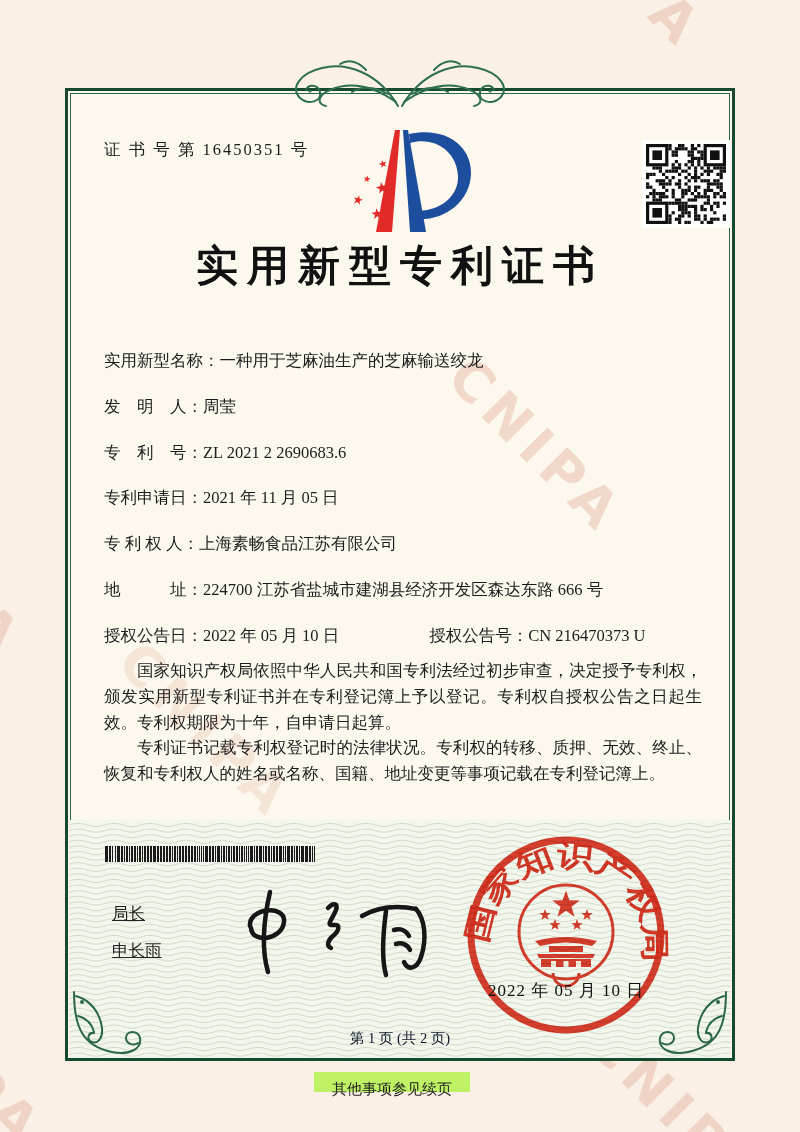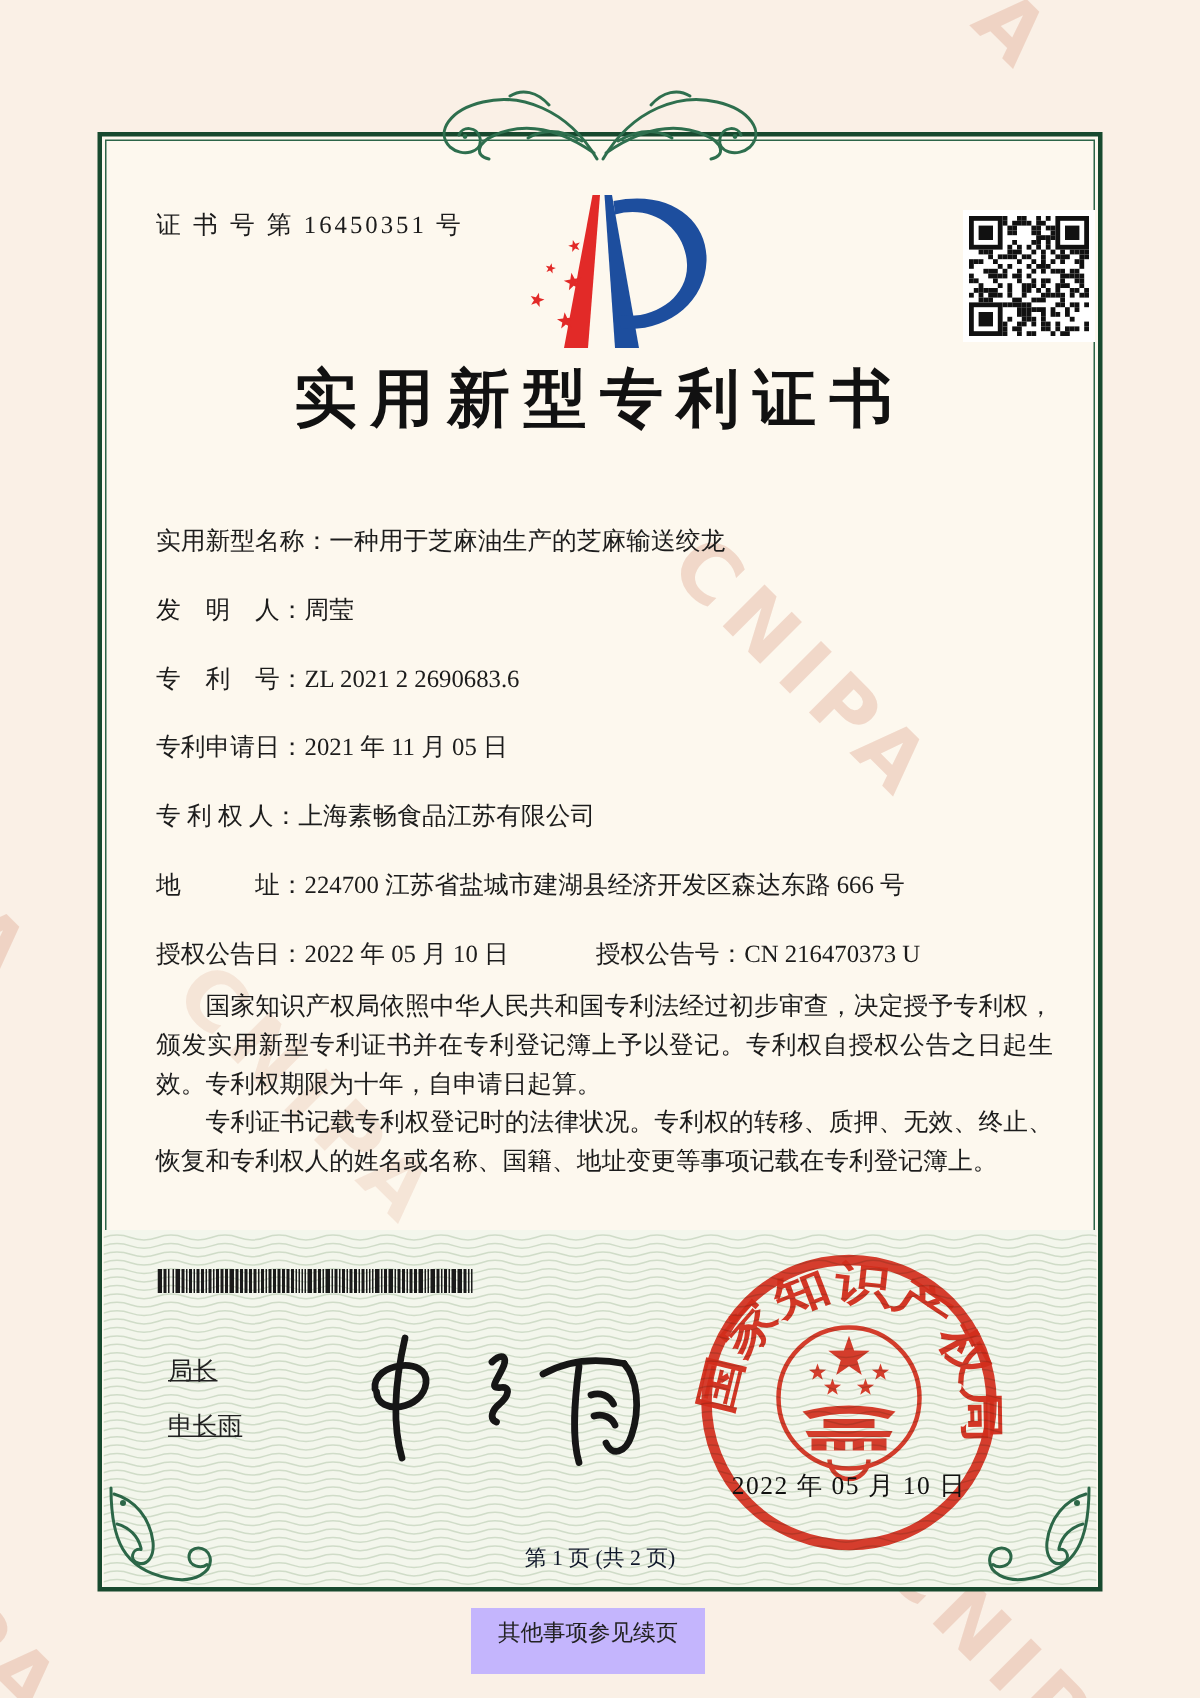--- a/index.html
+++ b/index.html
@@ -14,35 +14,35 @@
   .border-inner{position:absolute;left:2px;top:2px;right:2px;bottom:2px;border:1px solid #2c6548;}
   .dragon{position:absolute;left:270px;top:56px;z-index:3;}
   .corner{position:absolute;z-index:3;}
   .cert-no{position:absolute;left:104px;top:139px;font-size:16.5px;letter-spacing:2px;z-index:3;text-align:center;}
   .logo{position:absolute;left:336px;top:124px;z-index:3;}
   .qr{position:absolute;left:642px;top:140px;z-index:3;}
   .title{position:absolute;left:0;width:100%;top:238px;text-align:center;font-size:42px;
          font-weight:bold;letter-spacing:9px;z-index:3;color:#111;}
   .fields{position:absolute;left:104px;top:350px;font-size:16.5px;z-index:3;}
   .frow{height:45.8px;line-height:22px;white-space:nowrap;}
-  .grant{margin-left:58px;font-family:Liberation Mono, monospace;}
+  .grant{margin-left:90px;font-family:Liberation Mono, monospace;}
   .paras{position:absolute;left:104px;width:598px;top:658px;font-size:16.5px;line-height:25.8px;
          text-align:justify;z-index:3;}
   .paras p{margin:0;text-indent:2em;}
   .waveband{position:absolute;left:69px;top:820px;z-index:2;}
   .barcode{position:absolute;left:105px;top:846px;z-index:3;}
   .director{position:absolute;left:112px;top:903px;font-size:16.5px;z-index:3;
             font-family:"DejaVu Sans","Liberation Sans",sans-serif;color:#222;text-decoration:underline;}
   .director .dname{margin-top:15px;}
   .signature{position:absolute;left:228px;top:878px;z-index:3;}
   .seal{position:absolute;left:461px;top:832px;z-index:4;mix-blend-mode:multiply;}
   .seal-date{position:absolute;left:470px;top:979px;width:192px;text-align:center;font-size:17px;
              color:#101010;z-index:5;letter-spacing:1px;}
   .page-info{position:absolute;left:0;width:100%;top:1029px;text-align:center;font-size:14.5px;z-index:3;color:#0f172a;}
-  .footer-note{position:absolute;left:314px;top:1072px;width:156px;height:44px;background:#c4b5fd;
+  .footer-note{position:absolute;left:314px;top:1072px;width:156px;height:20px;background:#bef264;
                z-index:3;text-align:center;font-size:15px;line-height:34px;color:#222;}
 </style>
 </head>
 <body>
 
 <div class="page">
 
   <div class="inner-bg"></div>
 
   <div class="wm" style="left:-150px;top:-150px;">CNIPA</div>

